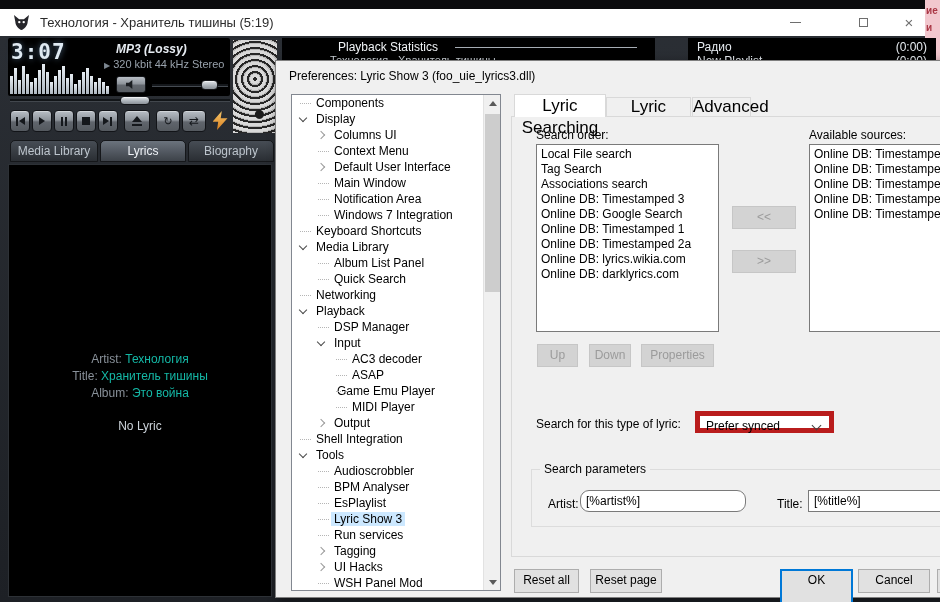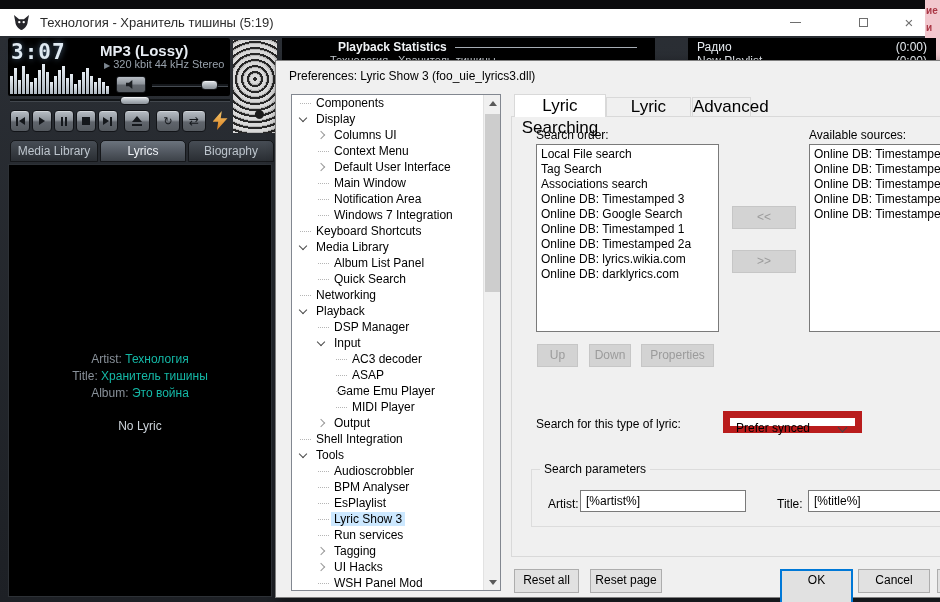--- a/index.html
+++ b/index.html
@@ -17,21 +17,21 @@
   #btn-min { left:778px; } #btn-max { left:846px; } #btn-close { left:892px; font-size:15px; }
   #btn-min i { display:block; width:11px; height:1px; background:#6e6e6e; }
   #btn-max i { display:block; width:9px; height:9px; border:1px solid #6e6e6e; }
   #pinkcorner { left:925px; top:0; width:15px; height:62px; background:#f2c7ce; overflow:hidden; }
   #pinkcorner span { display:block; font-size:10px; font-weight:bold; color:#a93644; line-height:13px; padding:4px 0 0 1px; }
 
   
   #lpanel { left:8px; top:38px; width:222px; height:58px; background:#000; border-radius:2px; }
   #ptime { left:11px; top:40px; width:92px; font-family:"DejaVu Sans Mono", monospace; font-size:21px; font-weight:bold;
            color:#dfeaf3; text-shadow:0 0 6px rgba(140,190,240,.55); letter-spacing:1px; }
-  #pcodec { left:100px; top:42px; font-size:15px; font-weight:bold; color:#e6ebf1; }
+  #pcodec { left:116px; top:42px; font-size:12px; font-weight:bold; color:#e6ebf1;font-style:italic; }
   #pstream { left:104px; top:58px; font-size:11px; color:#98a1ab; }
   #pstream b { font-weight:normal; font-size:8px; color:#7d8791; margin-right:3px; }
   #viz { left:10px; top:64px; width:102px; height:30px; display:flex; align-items:flex-end; gap:1px; }
   #viz i { display:block; width:3px; background:linear-gradient(#e7edf3,#aeb7c0); }
   
   .grip { background:linear-gradient(#e3e7eb,#a9b0b7 60%,#8c9299); border:1px solid #14161a; border-radius:4px; box-shadow:inset 0 1px 0 rgba(255,255,255,.5); }
   #mutebtn { left:116px; top:76px; width:30px; height:17px; border-radius:3px;
              background:linear-gradient(#b9bfc6,#8f959c 45%,#62676e 55%,#585d63); border:1px solid #14161a;
              display:flex; align-items:center; justify-content:center; }
   #mutebtn i { display:block; width:11px; height:10px; background:#1a1d21;
@@ -66,21 +66,21 @@
   #lyricpanel { left:8px; top:164px; width:264px; height:433px; background:#000; border:1px solid #2d3136;
                 text-align:center; font-size:12px; line-height:17px; padding-top:186px; }
   #lyricpanel .lab { color:#89919a; } #lyricpanel .val { color:#14b8a6; }
   #nolyric { margin-top:16px; color:#ccd3da; }
 
   
   #albumart { left:233px; top:40px; width:44px; height:93px; background-color:#ededed;
               background-image:radial-gradient(circle at 60% 80%, #1c1c1c 0 4px, rgba(0,0,0,0) 5px),
               repeating-radial-gradient(circle at 50% 42%, #272727 0 2px, #d9d9d9 2px 5px, #b8b8b8 5px 6px); }
   #statspanel { left:282px; top:38px; width:373px; height:95px; background:#000; }
-  #stats-header { position:absolute; left:48px; top:2px; font-size:12px; font-weight:bold; color:#f0f3f6;padding-left:8px; }
+  #stats-header { position:absolute; left:48px; top:2px; font-size:12px; font-weight:normal; color:#f0f3f6;padding-left:8px; }
   #stats-line { position:absolute; left:173px; top:9px; width:182px; height:1px; background:#a6adb4; }
   #stats-np { position:absolute; left:48px; top:16px; font-size:11px; color:#ccd2d8; white-space:nowrap; }
   #playlistpanel { left:688px; top:38px; width:248px; height:95px; background:#000; }
   .plrow { position:absolute; left:0; width:248px; height:14px; padding:0 9px; font-size:12px; color:#e6ebf0;
            display:flex; justify-content:space-between; }
 
   
   #dialog { left:275px; top:60px; width:670px; height:538px; background:#f0f0f0; border:1px solid #7f7f7f;
             box-shadow:3px 3px 10px rgba(0,0,0,.45); font-size:12px; color:#000; }
   #dialog .abs { position:absolute; }
@@ -110,21 +110,21 @@
   #dtab2 { left:416px; top:36px; width:59px; height:19px; line-height:18px; background:#f0f0f0;
            border:1px solid #d9d9d9; border-bottom:none; z-index:1; }
   #dpanel { left:235px; top:55px; width:436px; height:441px; background:#f0f0f0; border:1px solid #d9d9d9; z-index:2; }
 
   .dlabel { font-size:12px; color:#000; white-space:nowrap; }
   .listbox { background:#fff; border:1px solid #7a7a7a; overflow:hidden; padding:2px 0; }
   .litem { height:15px; line-height:15px; padding-left:4px; font-size:12px; white-space:nowrap; }
   .btn { background:#e1e1e1; border:1px solid #adadad; text-align:center; font-size:12px; line-height:21px; color:#000; }
   .btn.disabled { background:#d3d3d3; border-color:#c6c6c6; color:#9b9b9b; }
   .btn.default { border:2px solid #0078d7; line-height:19px; }
-  #combo { background:#fff; border:7px solid #b91c1c;margin-left:28px; }
+  #combo { background:#fff; border:5px solid #b91c1c; }
   #combo span { position:absolute; left:6px; top:3px; font-size:12px; }
   #combo i { position:absolute; right:9px; top:6px; width:7px; height:7px;
              border-right:1.4px solid #444; border-bottom:1.4px solid #444; transform:rotate(45deg); }
   #group { border:1px solid #dcdcdc; }
   #grouplegend { position:absolute; left:8px; top:-8px; background:#f0f0f0; padding:0 4px; font-size:12px; }
   .tinput { background:#fff; border:1px solid #7a7a7a; font-size:12px; font-family:"Liberation Sans",sans-serif;
             padding:0 0 0 5px; color:#000; }
 </style>
 </head>
 <body>
@@ -346,21 +346,21 @@
 
     <div class="abs dlabel" style="left:260px; top:356px; z-index:3">Search for this type of lyric:</div>
     <div id="combo" class="abs" style="left:419px; top:350px; width:139px; height:22px; z-index:3">
       <span>Prefer synced</span>
       <i></i>
     </div>
 
     <div id="group" class="abs" style="left:255px; top:408px; width:420px; height:58px; z-index:3">
       <span id="grouplegend">Search parameters</span>
       <span class="abs dlabel" style="left:16px; top:27px">Artist:</span>
-      <input class="abs tinput" style="left: 48px; top: 20px; width: 166px; height: 22px;" value="[%artist%]">
+      <input class="abs tinput" style="left: 48px; top: 20px; width: 166px; height: 22px; border-radius: 9px;" value="[%artist%]">
       <span class="abs dlabel" style="left:245px; top:27px">Title:</span>
       <input class="abs tinput" style="left: 276px; top: 20px; width: 164px; height: 22px;" value="[%title%]">
     </div>
 
     <div id="dfooter">
         <div class="abs btn" style="left: 238px; top: 508px; width: 65px; height: 24px;">Reset all</div>
         <div class="abs btn" style="left: 314px; top: 508px; width: 72px; height: 24px;">Reset page</div>
         <div class="abs btn default" style="left: 504px; top: 508px; width: 73px; height: 36px;">OK</div>
         <div class="abs btn" style="left: 582px; top: 508px; width: 72px; height: 24px;">Cancel</div>
       </div>

